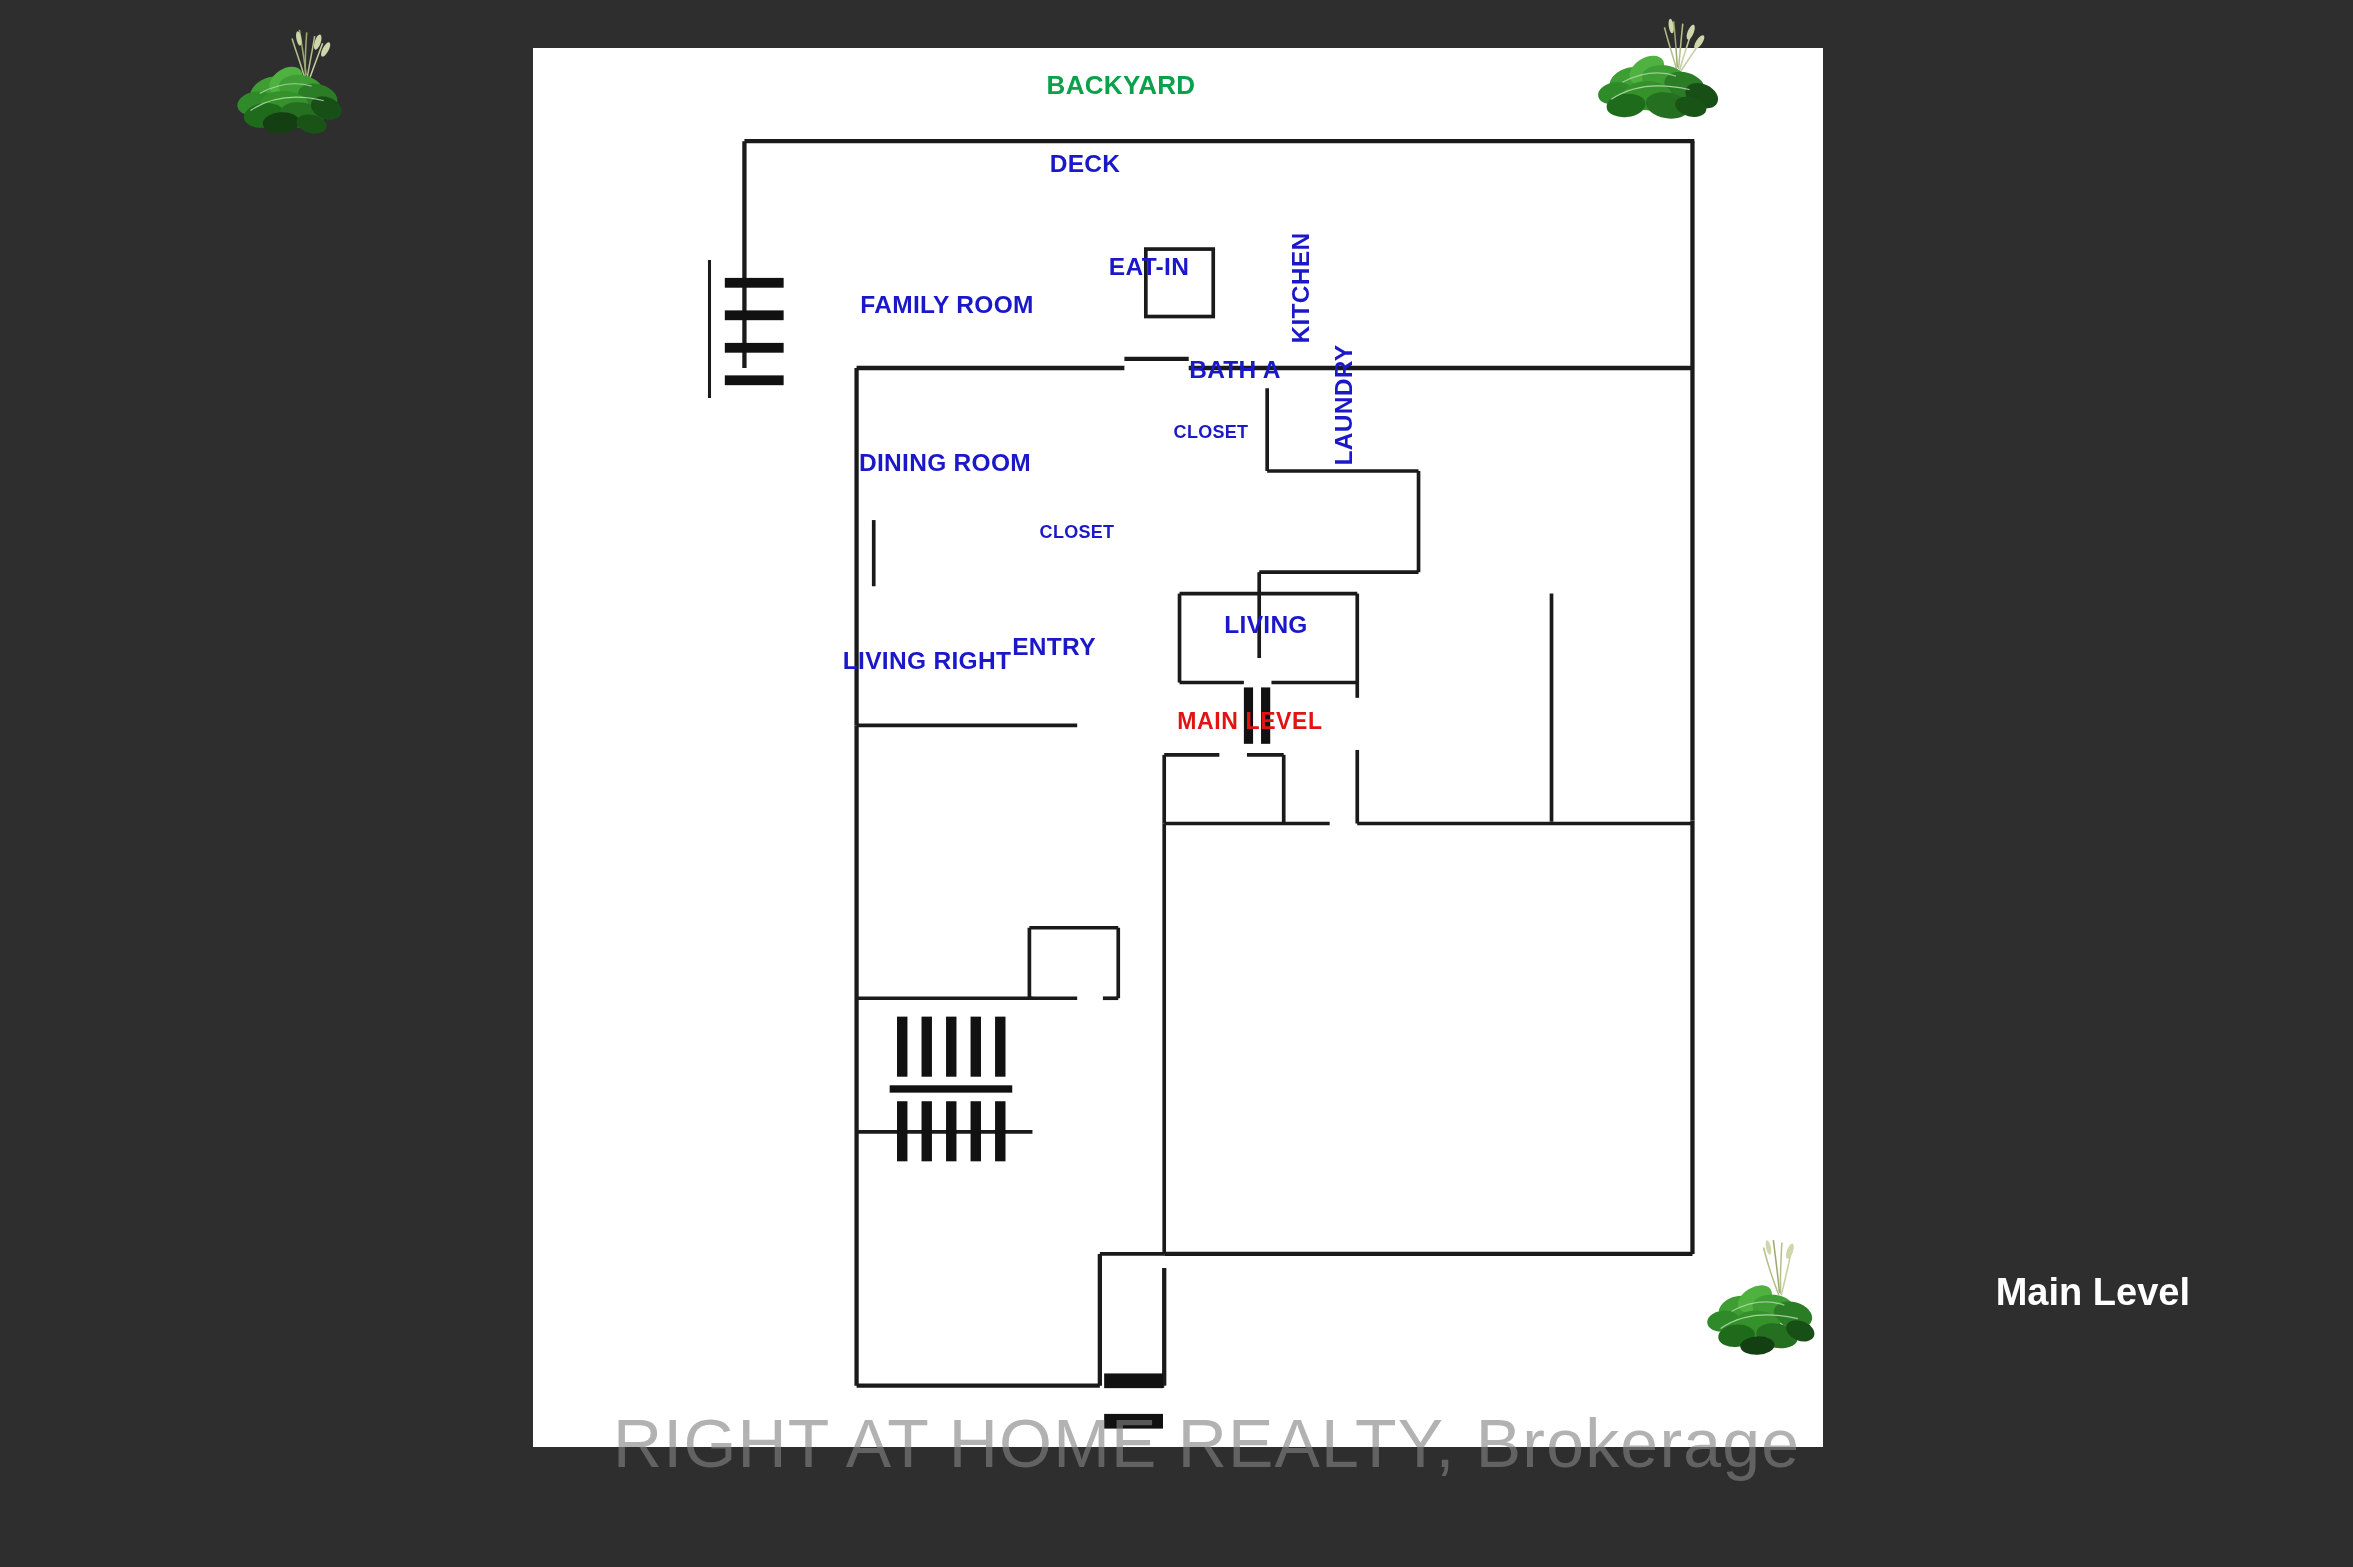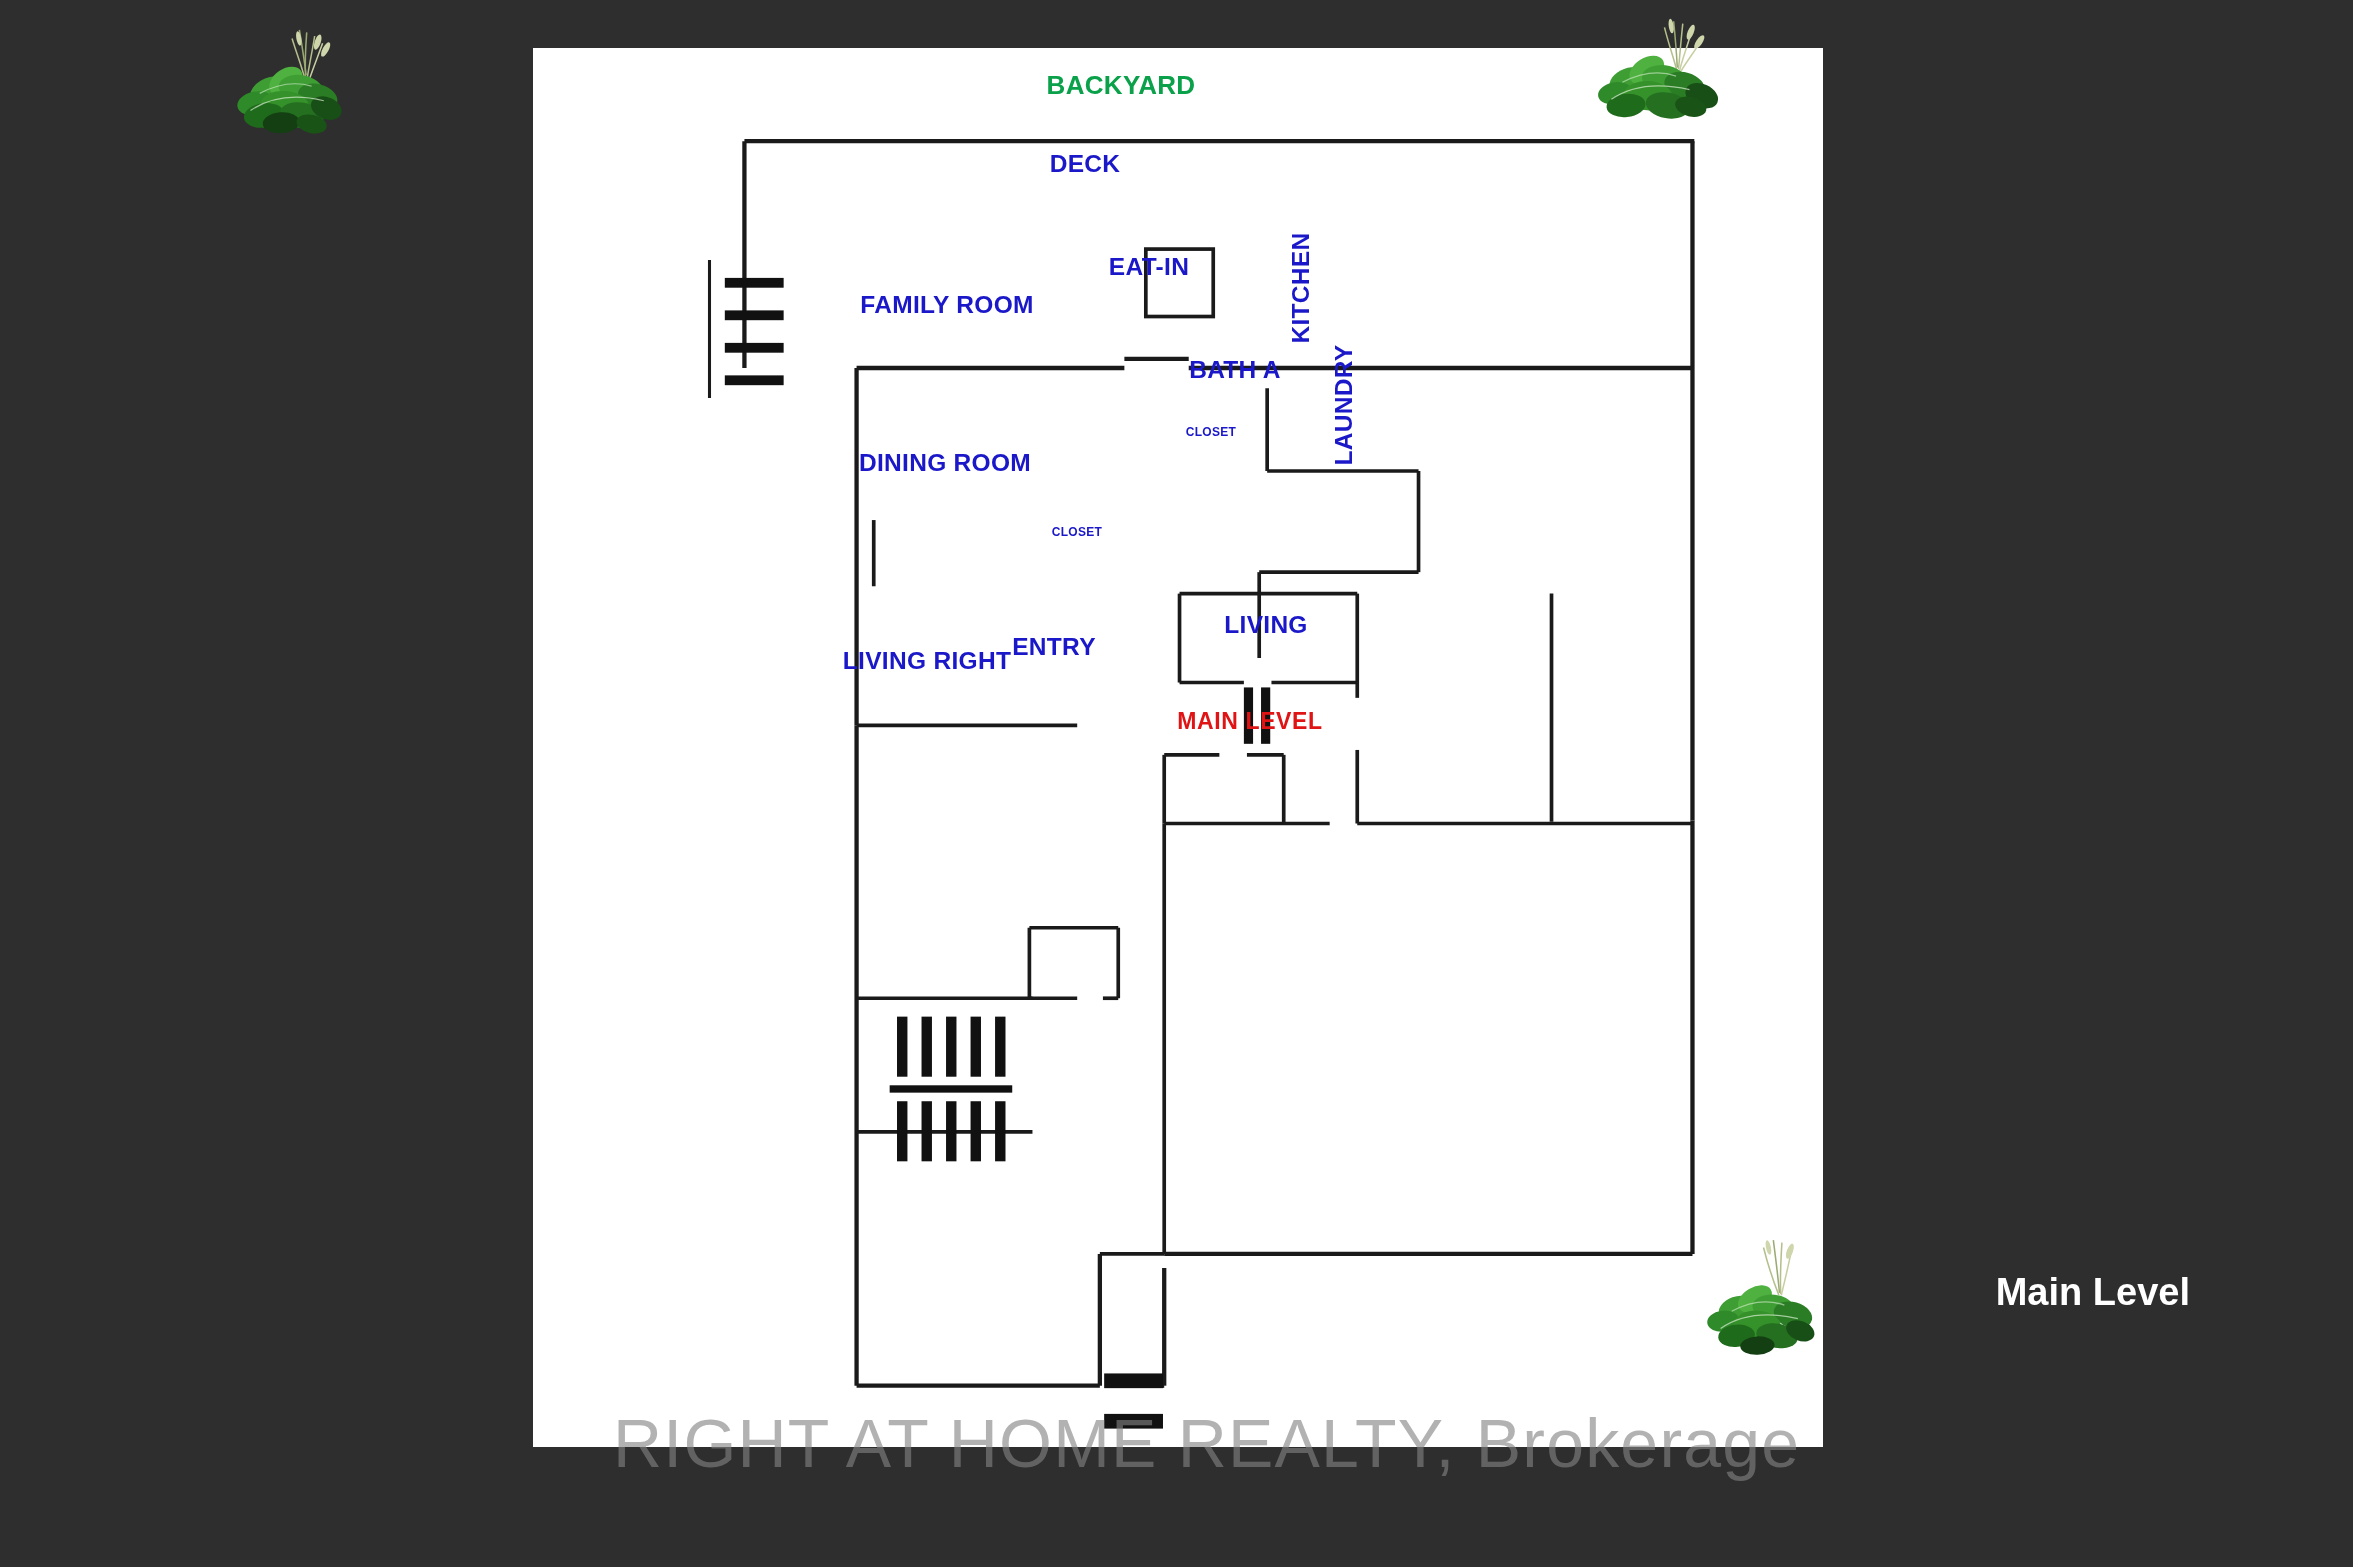--- a/index.html
+++ b/index.html
@@ -43,21 +43,21 @@
     position: absolute;
     color: #1a18c8;
     font-weight: bold;
     white-space: nowrap;
     letter-spacing: 0.3px;
     transform: translate(-50%, -50%);
     text-align: center;
     pointer-events: none;
   }
   .room-label.big   { font-size: 24.5px; }
-  .room-label.small { font-size: 12px; }
+  .room-label.small { font-size: 18px; }
 
   .room-label.vertical {
     transform: translate(-50%, -50%) rotate(-90deg);
   }
 
   .label-outdoor { color: #0aa14a; font-size: 26px; font-weight: bold; }
   .label-level   { color: #e01414; font-size: 23px; font-weight: bold; letter-spacing: 0.6px;}
 
   
   .bush { position: absolute; pointer-events: none; }

